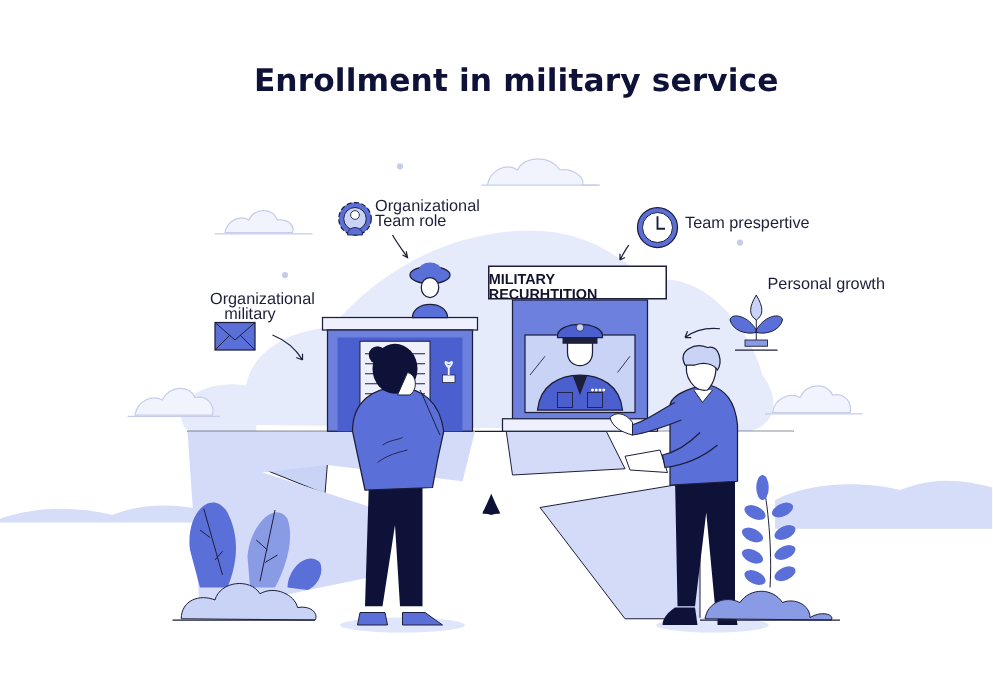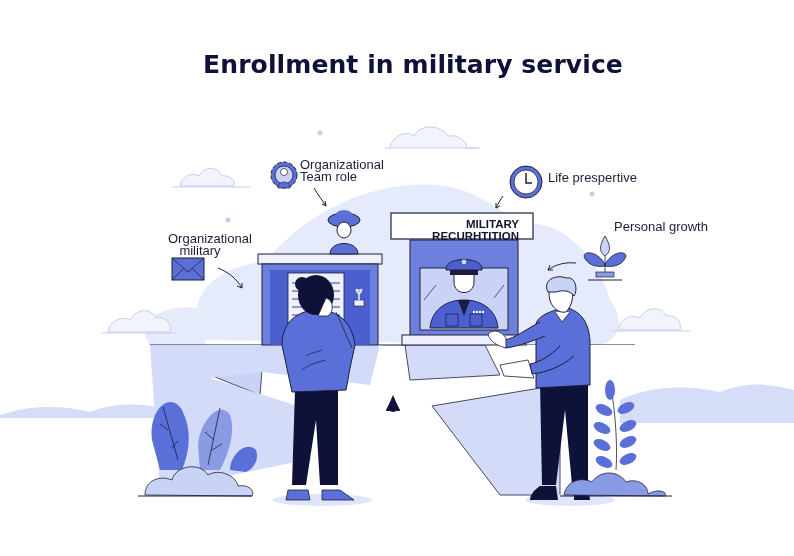--- a/index.html
+++ b/index.html
@@ -5,21 +5,21 @@
   html, body { margin: 0; padding: 0; background: #ffffff; }
   body { width: 794px; height: 556px; overflow: hidden; position: relative; font-family: "Liberation Sans", "DejaVu Sans", sans-serif; }
   .title {
     position: absolute; left: 0; top: 50px; width: 794px; text-align: center;
     font-family: "DejaVu Sans", "Liberation Sans", sans-serif;
     font-size: 25px; font-weight: bold; color: #0f1238; letter-spacing: 0.1px; margin-left: 16px;
   }
   svg.scene { position: absolute; left: 0; top: 0; }
   .lbl { position: absolute; font-size: 13px; color: #1d1f3a; line-height: 12px; }
   .sign-text {
-    position: absolute; left: 391px; top: 218px; width: 128px; text-align: right;
+    position: absolute; left: 391px; top: 218px; width: 128px; text-align: left;
     font-size: 11.5px; font-weight: bold; color: #12142e; letter-spacing: 0;
   }
 </style>
 </head>
 <body>
 
 <div class="title">Enrollment in military service</div>
 
 <svg class="scene" width="794" height="556" viewBox="0 0 794 556">
 
@@ -186,20 +186,20 @@
     <rect x="596" y="272" width="18" height="5" fill="#8a9be6" stroke="#1d1f3a" stroke-width="0.7"></rect>
     <line x1="588" y1="280" x2="622" y2="280" stroke="#1d1f3a" stroke-width="1"></line>
   </g>
   <path d="M576 263 C566 262 556 264 548 270 M548 270 L553 270 M548 270 L550 265" stroke="#1d1f3a" stroke-width="1" fill="none"></path>
 </svg>
 
 <div class="lbl" style="left:300px; top:159px;">
   <div>Organizational</div>
   <div>Team role</div>
 </div>
-<div class="lbl" style="left:548px; top:172px;">Life prespertive</div>
+<div class="lbl" style="left:548px; top:172px;">Team prespertive</div>
 <div class="lbl" style="left:168px; top:233px; text-align:center; width:64px;">
   <div>Organizational</div>
   <div>military</div>
 </div>
 <div class="lbl" style="left:578px; top:221px;padding-left:36px;">Personal growth</div>
 
 <div class="sign-text">MILITARY RECURHTITION</div>
 
 </body></html>

